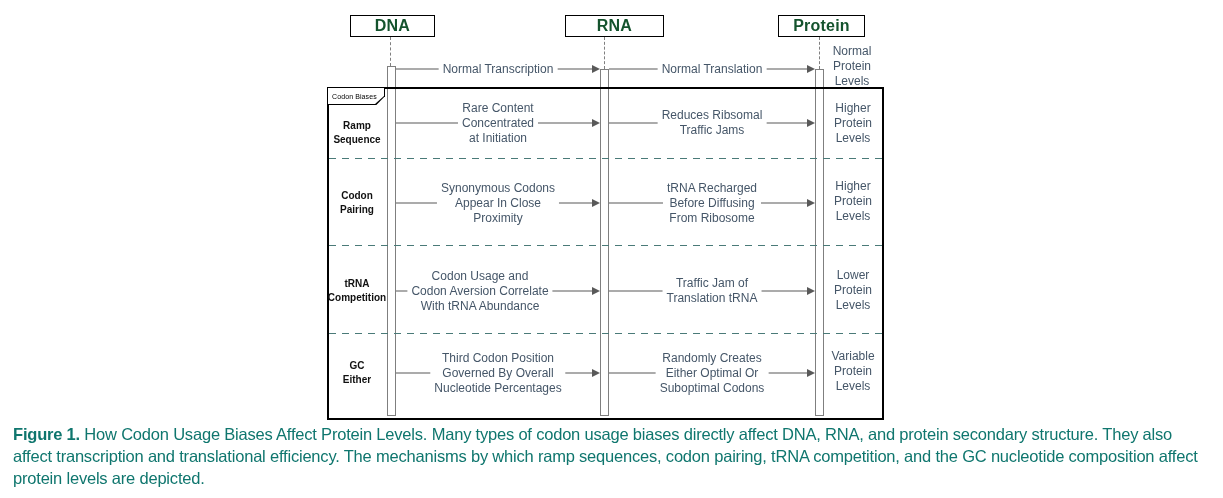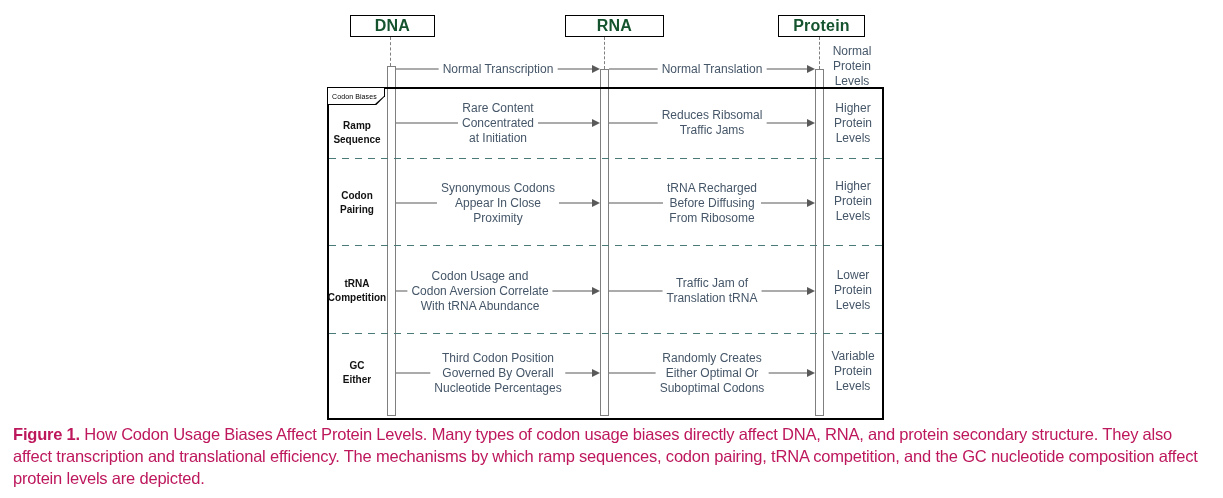--- a/index.html
+++ b/index.html
@@ -46,21 +46,21 @@
     position:absolute; transform:translate(-50%,-50%);
     text-align:center; white-space:pre-line; z-index:5;
     font-size:12px; line-height:15px; color:#455668;
   }
   .dlabel { background:#fff; padding:0 4px; }
   .result { z-index:5; }
   .rowlabel { font-weight:bold; color:#111; width:62px; font-size:10px; line-height:14px; }
   
   .caption {
     position:absolute; left:13px; top:423px; width:1202px;
-    font-size:16.5px; line-height:22px; color:#be185d; letter-spacing:-0.2px;
+    font-size:16.5px; line-height:22px; color:#0f766e; letter-spacing:-0.2px;
   }
   .caption b { font-weight:bold; }
 </style>
 </head>
 <body>
 
 <div class="canvas">
 
   <div class="lifeline" style="left:390px;top:37px;height:29px"></div>
   <div class="lifeline" style="left:604px;top:37px;height:32px"></div>

